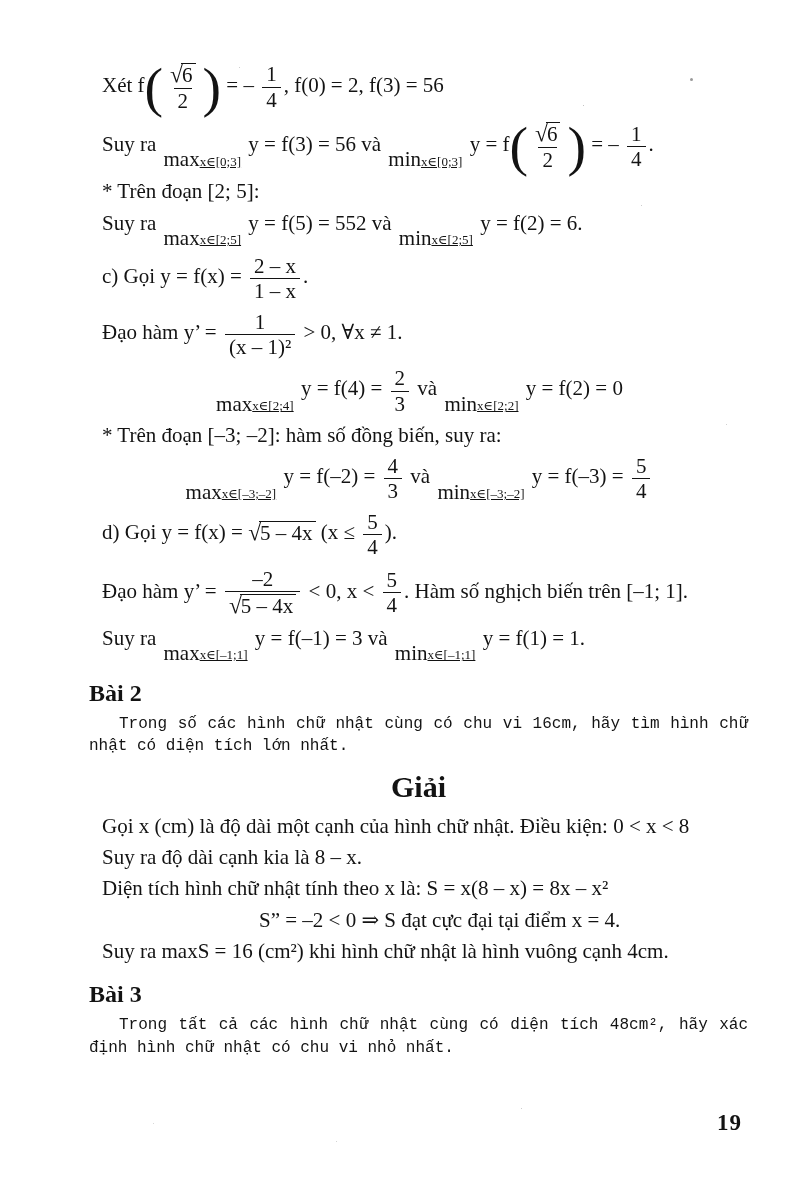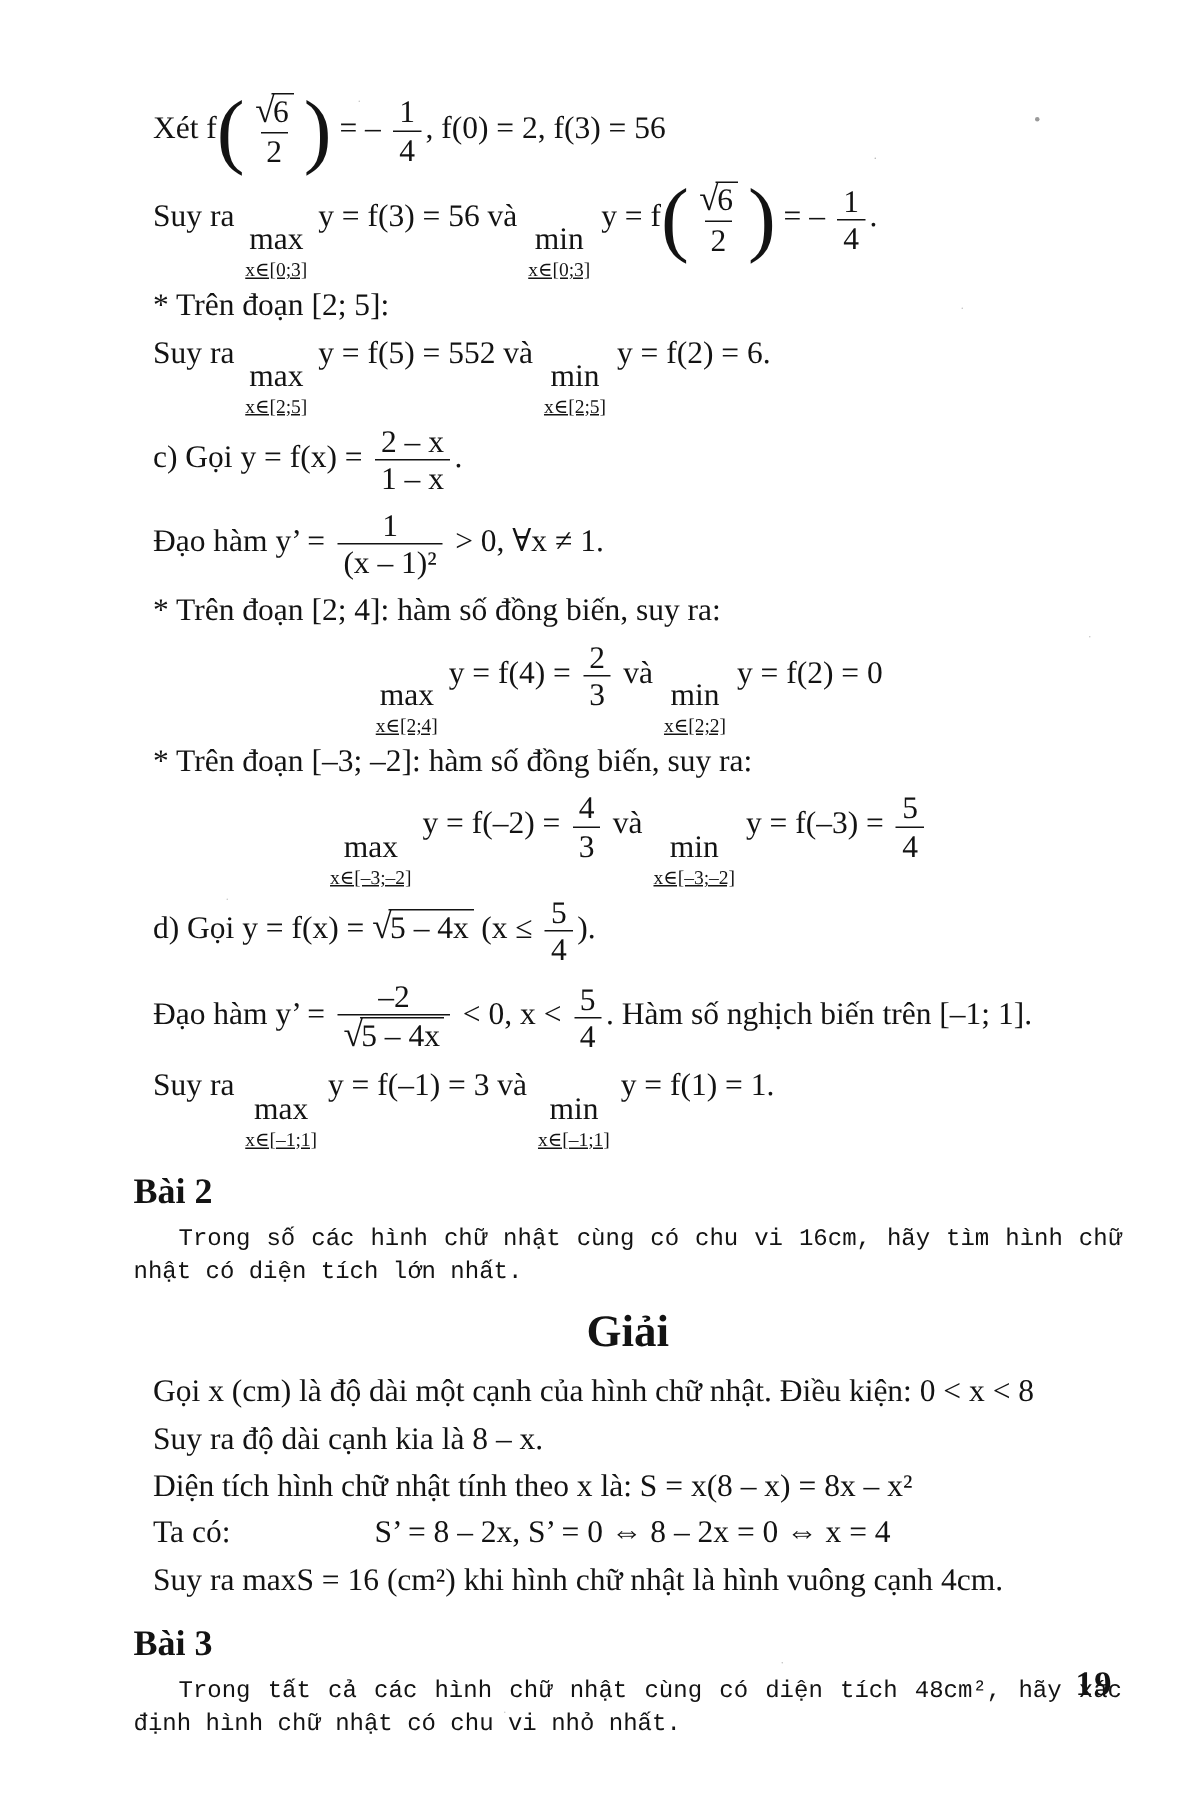--- a/index.html
+++ b/index.html
@@ -17,21 +17,21 @@
   .ind-3{margin-left:170px;}
   .heading{font-size:24px;font-weight:bold;margin:16px 0 6px 0;}
   .subheading{font-size:30px;font-weight:bold;text-align:center;margin:12px 0 8px 0;}
   .para{font-size:16px;line-height:1.4;text-indent:30px;text-align:justify;margin:4px 0;font-family:Liberation Mono, monospace;}
 
   
   .frac{display:inline-flex;flex-direction:column;align-items:center;vertical-align:middle;
         text-align:center;line-height:1.15;margin:2px 3px;}
   .frac .num{padding:0 4px;}
   .frac .den{border-top:1.6px solid #131313;padding:0 4px;}
-  .underop{display:inline-flex;flex-direction:column;align-items:center;vertical-align:-0.72em;
+  .underop{display:inline-flex;flex-direction:row;align-items:center;vertical-align:-0.72em;
            line-height:1;margin:0 2px;}
   .underop .op{line-height:1;}
   .underop .sub{font-size:13px;line-height:1;margin-top:3px;white-space:nowrap;text-decoration:underline;}
   .sqrt{display:inline;white-space:nowrap;}
   .sqrt .rad{font-size:1.12em;}
   .sqrt .radicand{display:inline-block;border-top:1.6px solid #131313;line-height:1.12;
                   padding:0 3px 0 1px;margin-left:-2px;}
   .bigp{font-size:265%;line-height:0;vertical-align:middle;font-weight:300;}
   .tab{display:inline-block;width:96px;}
 
@@ -78,21 +78,20 @@
           <span class="sub">x∈[2;5]</span>
         </span><span> y = f(2) = 6.</span></div>
       <div class="line ind-1"><span>c) Gọi y = f(x) = </span><span class="frac">
           <span class="num"><span>2 – x</span></span>
           <span class="den"><span>1 – x</span></span>
         </span><span>.</span></div>
       <div class="line ind-1"><span>Đạo hàm y’ = </span><span class="frac">
           <span class="num"><span>1</span></span>
           <span class="den"><span>(x – 1)²</span></span>
         </span><span> &gt; 0, ∀x ≠ 1.</span></div>
-      <div class="line ind-1"><span>* Trên đoạn [2; 4]: hàm số đồng biến, suy ra:</span></div>
       <div class="line center"><span class="underop">
           <span class="op">max</span>
           <span class="sub">x∈[2;4]</span>
         </span><span> y = f(4) = </span><span class="frac">
           <span class="num"><span>2</span></span>
           <span class="den"><span>3</span></span>
         </span><span> và </span><span class="underop">
           <span class="op">min</span>
           <span class="sub">x∈[2;2]</span>
         </span><span> y = f(2) = 0</span></div>
@@ -127,20 +126,20 @@
         </span><span> y = f(–1) = 3 và </span><span class="underop">
           <span class="op">min</span>
           <span class="sub">x∈[–1;1]</span>
         </span><span> y = f(1) = 1.</span></div>
       <div class="heading">Bài 2</div>
       <p class="para">Trong số các hình chữ nhật cùng có chu vi 16cm, hãy tìm hình chữ nhật có diện tích lớn nhất.</p>
       <div class="subheading">Giải</div>
       <div class="line ind-1"><span>Gọi x (cm) là độ dài một cạnh của hình chữ nhật. Điều kiện: 0 &lt; x &lt; 8</span></div>
       <div class="line ind-1"><span>Suy ra độ dài cạnh kia là 8 – x.</span></div>
       <div class="line ind-1"><span>Diện tích hình chữ nhật tính theo x là: S = x(8 – x) = 8x – x²</span></div>
-      <div class="line ind-1"><span>Ta có:</span><span class="tab"></span><span>S’ = 8 – 2x, S’ = 0 ⇔ 8 – 2x = 0 ⇔ x = 4</span></div>
+      <div class="line ind-3"><span>S” = –2 &lt; 0 ⇒ S đạt cực đại tại điểm x = 4.</span></div>
       <div class="line ind-1"><span>Suy ra maxS = 16 (cm²) khi hình chữ nhật là hình vuông cạnh 4cm.</span></div>
       <div class="heading">Bài 3</div>
       <p class="para">Trong tất cả các hình chữ nhật cùng có diện tích 48cm², hãy xác định hình chữ nhật có chu vi nhỏ nhất.</p>
     </div>
   <div class="page-num">19</div>
   <div class="speck"></div>
 </div>
 
 </body></html>

